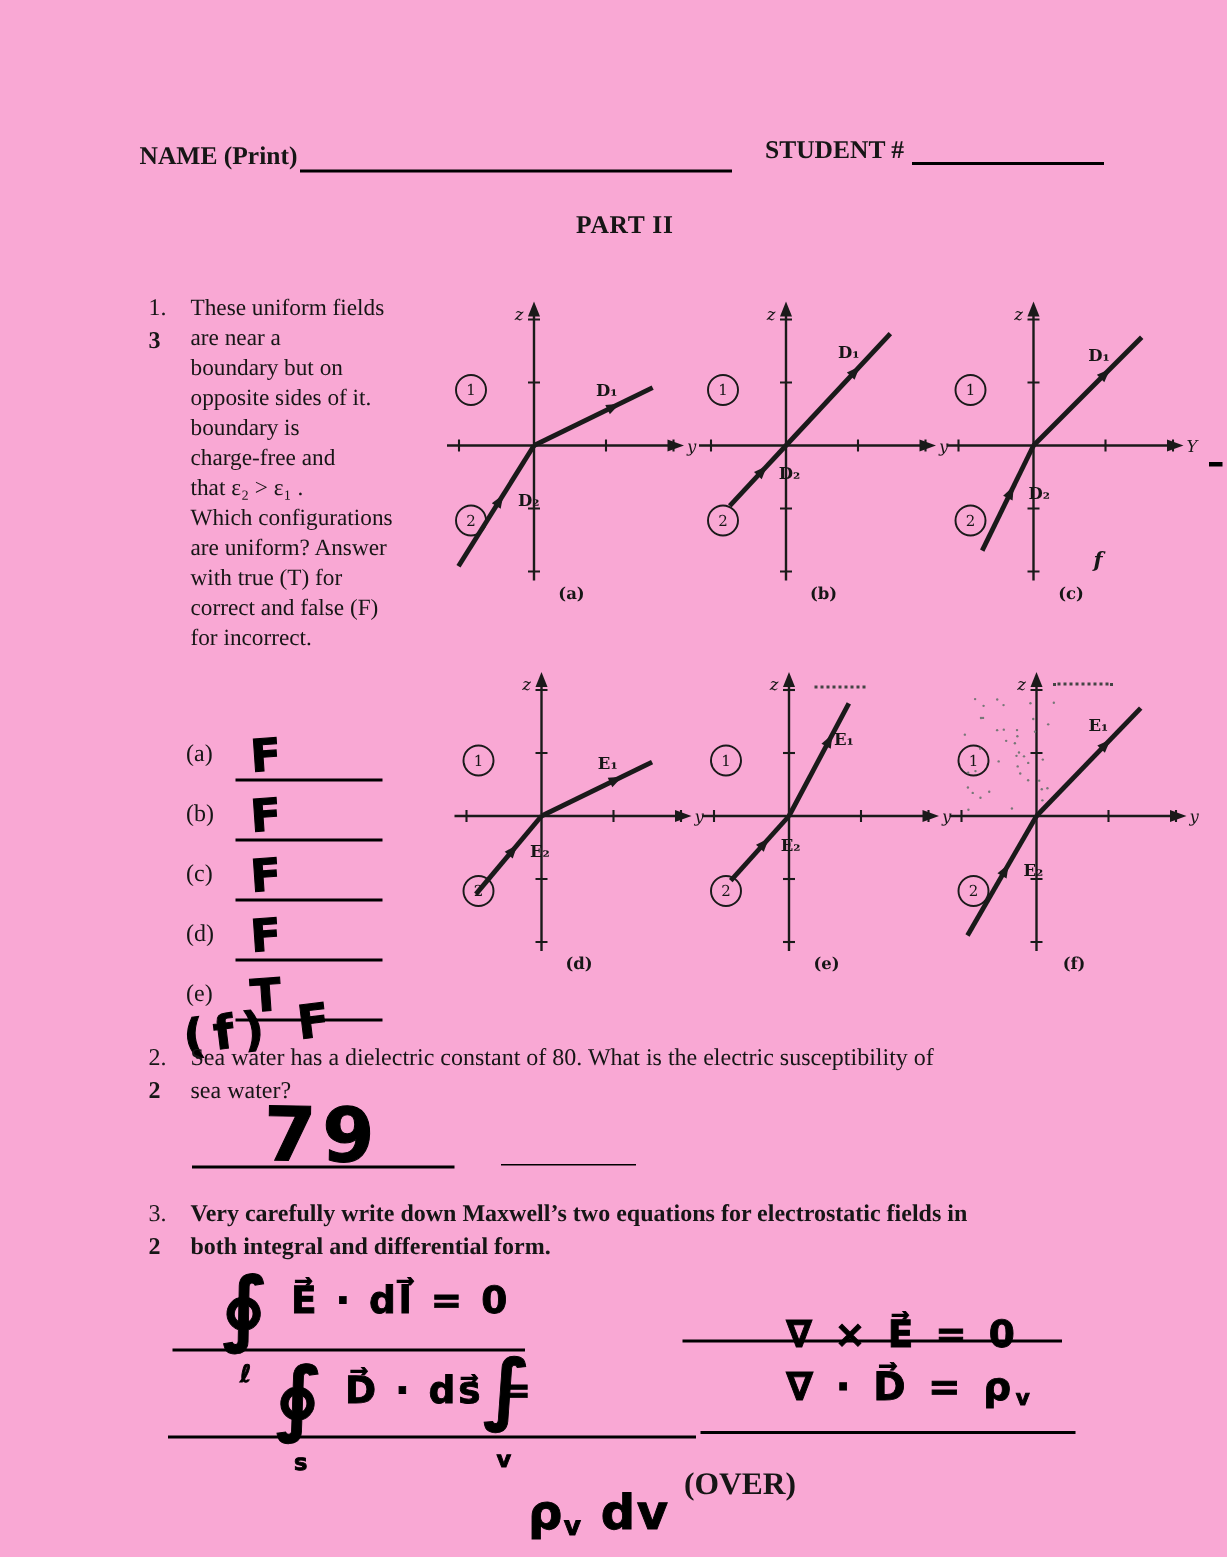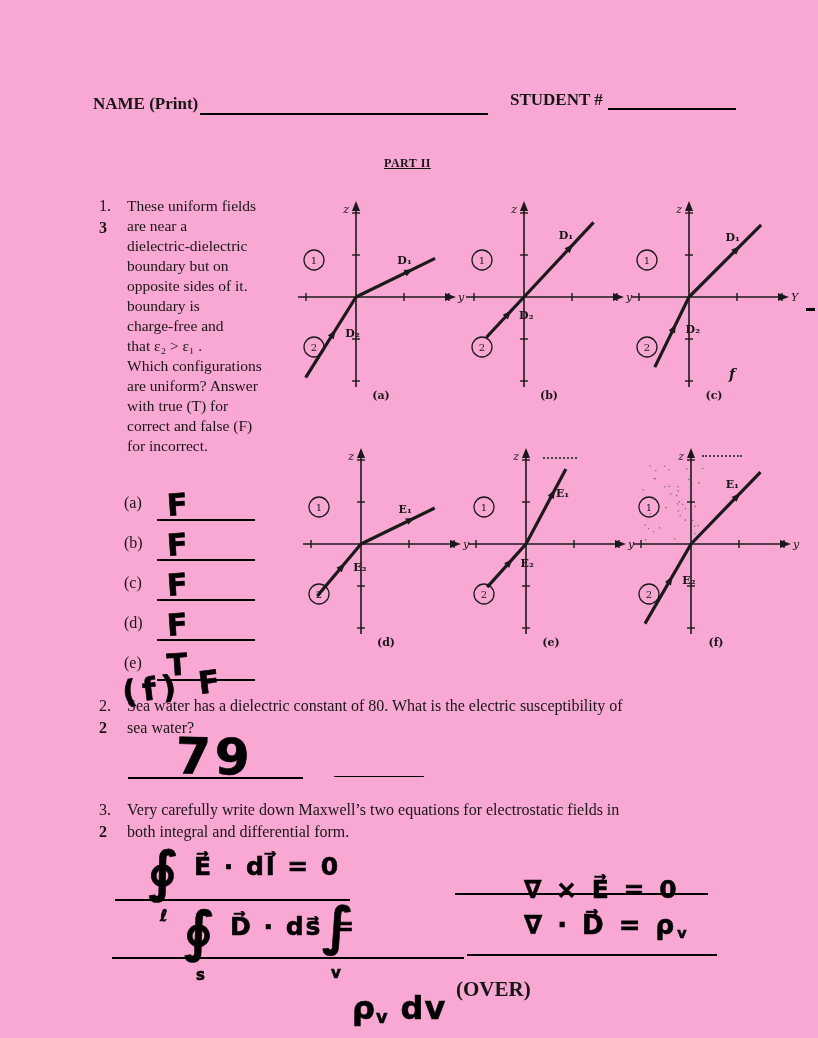--- a/index.html
+++ b/index.html
@@ -9,34 +9,34 @@
           font-family:"Liberation Serif", serif; }
   .abs { position:absolute; }
   .b { font-weight:bold; }
   .uline { position:absolute; background:#000; height:2px; }
 
   
   #name-label   { left:93px;  top:94px;  font-size:17px; }
   #name-line    { left:200px; top:113px; width:288px; }
   #student-label{ left:510px; top:90px;  font-size:17px; }
   #student-line { left:608px; top:108px; width:128px; }
-  #part-title   { left:384px; top:156px; font-size:12px; letter-spacing:0.5px;text-decoration:underline; }
+  #part-title   { left:384px; top:140px; font-size:17px; letter-spacing:0.5px; }
 
   
   .qnum { position:absolute; left:99px; font-size:16px; }
   .qpts { position:absolute; left:99px; font-size:16px; font-weight:bold; }
   #q1-num { top:197px; } #q1-pts { top:219px; }
   #q2-num { top:697px; } #q2-pts { top:719px; }
   #q3-num { top:801px; } #q3-pts { top:823px; }
 
   
   #q1-lines { left:127px; top:197px; width:182px; }
   #q1-lines .tline { height:20px; font-size:15.5px; }
   #q2-lines { left:127px; top:697px; width:600px; }
-  #q3-lines { left:127px; top:801px; width:600px; }
+  #q3-lines { left:127px; top:801px; width:600px;font-weight:bold; }
   #q2-lines .tline, #q3-lines .tline { height:22px; font-size:16px; }
 
   
   .ansrow   { position:absolute; left:0; width:300px; height:34px; }
   .anslabel { position:absolute; left:124px; top:0; font-size:16px; }
   .ansline  { position:absolute; left:157px; top:25px; width:98px; height:2px; background:#000; }
   .ansletter{ position:absolute; left:167px; top:-7px; font-size:30px; transform:rotate(-4deg); }
 
   
   .hw { font-family:"DejaVu Sans", sans-serif; font-weight:900; color:#000;
@@ -92,21 +92,20 @@
   <div class="uline" id="name-line"></div>
   <div class="abs b" id="student-label">STUDENT #</div>
   <div class="uline" id="student-line"></div>
   <div class="abs b" id="part-title">PART II</div>
 
   <div class="qnum" id="q1-num">1.</div>
   <div class="qpts" id="q1-pts">3</div>
   <div class="abs" id="q1-lines">
       <div class="tline">These uniform fields</div>
       <div class="tline">are near a</div>
-      <div class="tline">dielectric-dielectric</div>
       <div class="tline">boundary but on</div>
       <div class="tline">opposite sides of it.</div>
       <div class="tline">boundary is</div>
       <div class="tline">charge-free and</div>
       <div class="tline">that ε₂ &gt; ε₁ .</div>
       <div class="tline">Which configurations</div>
       <div class="tline">are uniform? Answer</div>
       <div class="tline">with true (T) for</div>
       <div class="tline">correct and false (F)</div>
       <div class="tline">for incorrect.</div>

